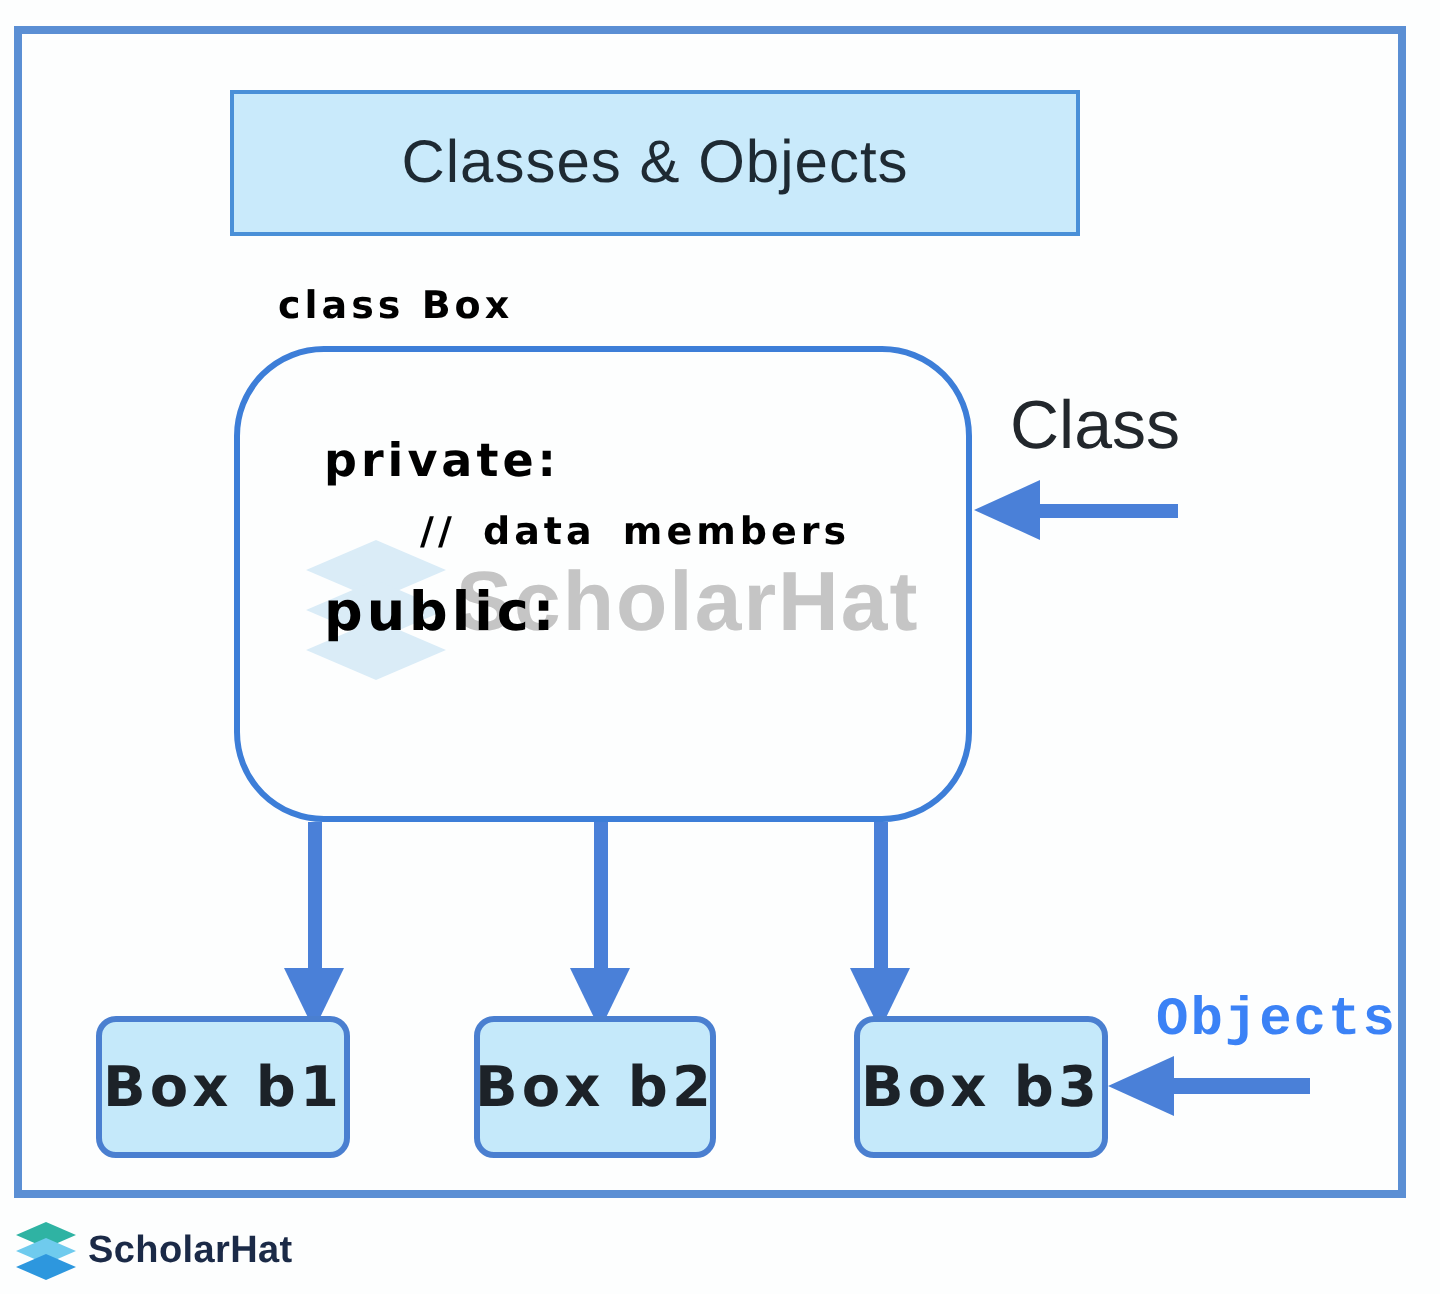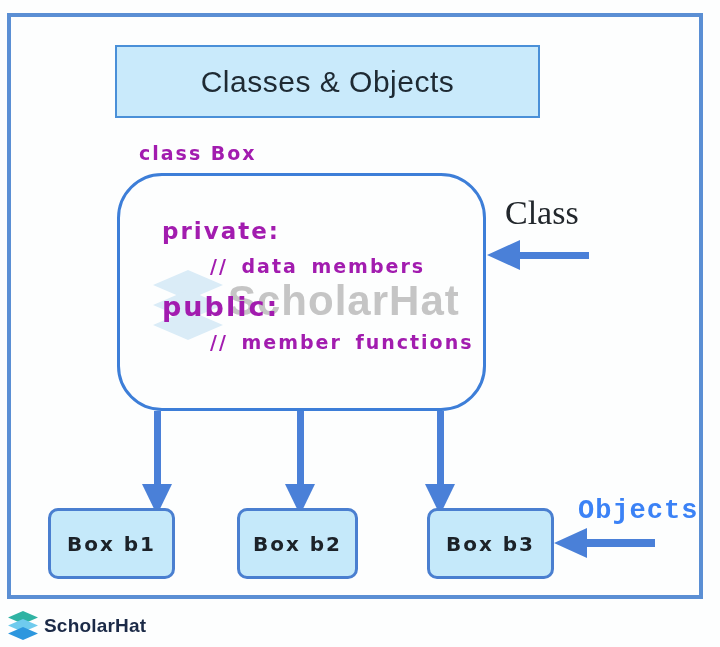--- a/index.html
+++ b/index.html
@@ -15,21 +15,21 @@
   }
   .title-box {
     position:absolute; left:115px; top:45px; width:425px; height:73px;
     background:#c9eafb; border:2px solid #4a90d8;
     display:flex; align-items:center; justify-content:center;
   }
   .title-box span {
     font-size:30px; color:#1e2a33; letter-spacing:0.5px;
   }
   .code {
-    font-family:"DejaVu Sans", sans-serif; font-weight:bold; color:#a21caf;
+    font-family:"DejaVu Sans", sans-serif; font-weight:bold; color:#000000;
     position:absolute; white-space:nowrap;
   }
   .class-label { left:139px; top:142px; font-size:19px; letter-spacing:2px; }
   .class-box {
     position:absolute; left:117px; top:173px; width:369px; height:238px;
     border:3px solid #3d7ed8; border-radius:45px; background:transparent;
   }
   .private-label { left:162px; top:218px; font-size:23px; letter-spacing:2px; }
   .private-comment { left:210px; top:255px; font-size:19px; letter-spacing:2px; word-spacing:5px; }
   .public-label { left:162px; top:291px; font-size:27px; letter-spacing:2px; }
@@ -39,21 +39,21 @@
   .watermark-icon .wm-layer {
     position:absolute; left:0; width:70px; height:30px; background:#d4e9f6;
     clip-path:polygon(50% 0, 100% 50%, 50% 100%, 0 50%);
   }
   .watermark-text {
     position:absolute; left:228px; top:277px;
     font-size:42px; font-weight:600; color:#c5c5c5; letter-spacing:1px;
     white-space:nowrap;
   }
 
-  .callout-class { position:absolute; left:505px; top:194px; font-size:34px; color:#22272c;font-family:Liberation Serif, serif; }
+  .callout-class { position:absolute; left:505px; top:194px; font-size:34px; color:#22272c; }
   .callout-objects {
     position:absolute; left:578px; top:496px; font-size:27px; color:#3b82f6;
     font-family:Liberation Mono, monospace; font-weight:bold; letter-spacing:1px;
   }
 
   .stem { position:absolute; background:#4a80d8; }
   .head-left {
     position:absolute; width:0; height:0;
     border-top:15px solid transparent; border-bottom:15px solid transparent;
     border-right:33px solid #4a80d8;
@@ -77,21 +77,21 @@
   .objects-arrow-head { left:554px; top:528px; }
   .objects-arrow-stem { left:584px; top:539px; width:71px; height:8px; }
 
   .obj-box {
     position:absolute; top:508px; height:71px;
     background:#c5e9fa; border:3px solid #4a7fd0; border-radius:10px;
     display:flex; align-items:center; justify-content:center;
   }
   .obj-box span {
     font-family:"DejaVu Sans", sans-serif; font-weight:bold;
-    font-size:20px; color:#1c2228; letter-spacing:2px; white-space:nowrap;
+    font-size:28px; color:#1c2228; letter-spacing:2px; white-space:nowrap;
   }
   .obj-b1 { left:48px;  width:127px; }
   .obj-b2 { left:237px; width:121px; }
   .obj-b3 { left:427px; width:127px; }
 
   .footer-logo { position:absolute; left:8px; top:610px; width:200px; height:32px; }
   .fl-icon { position:absolute; left:0; top:1px; width:30px; height:30px; }
   .fl-layer {
     position:absolute; left:0; width:30px; height:13px;
     clip-path:polygon(50% 0, 100% 50%, 50% 100%, 0 50%);
@@ -121,21 +121,20 @@
     <span class="wm-layer" style="top:0;"></span>
     <span class="wm-layer" style="top:20px;"></span>
     <span class="wm-layer" style="top:40px;"></span>
   </div>
   <div class="watermark-text">ScholarHat</div>
 
   <div class="class-box"></div>
   <div class="code private-comment">// data members</div>
   <div class="code private-label">private:</div>
   <div class="code public-label">public:</div>
-  <div class="code public-comment">// member functions</div>
 
   <div class="callout-class">Class</div>
   <div class="head-left class-arrow-head"></div>
   <div class="stem class-arrow-stem"></div>
 
   <div class="stem da1-stem"></div>
   <div class="head-down da1-head"></div>
   <div class="stem da2-stem"></div>
   <div class="head-down da2-head"></div>
   <div class="stem da3-stem"></div>

